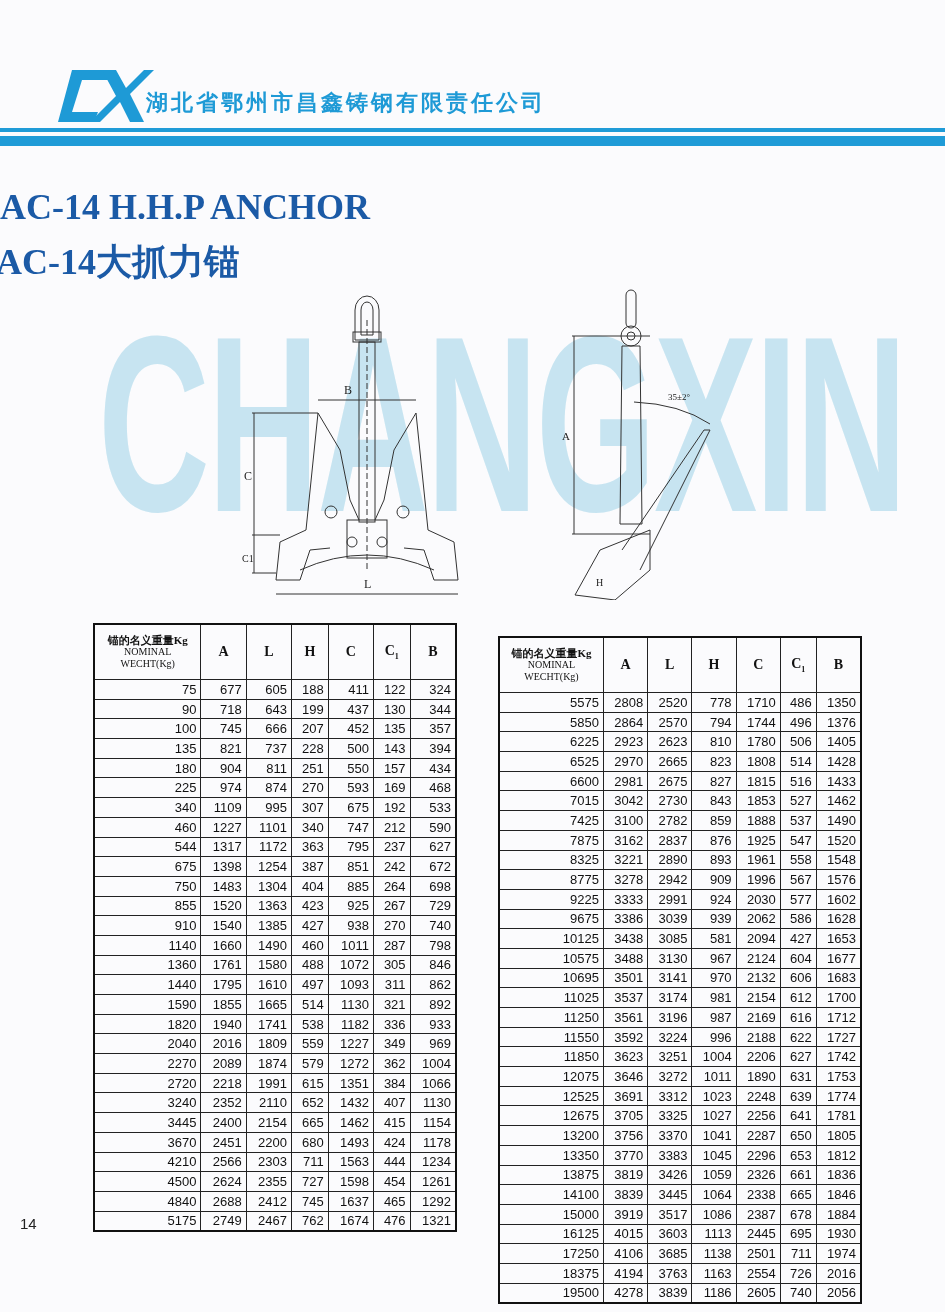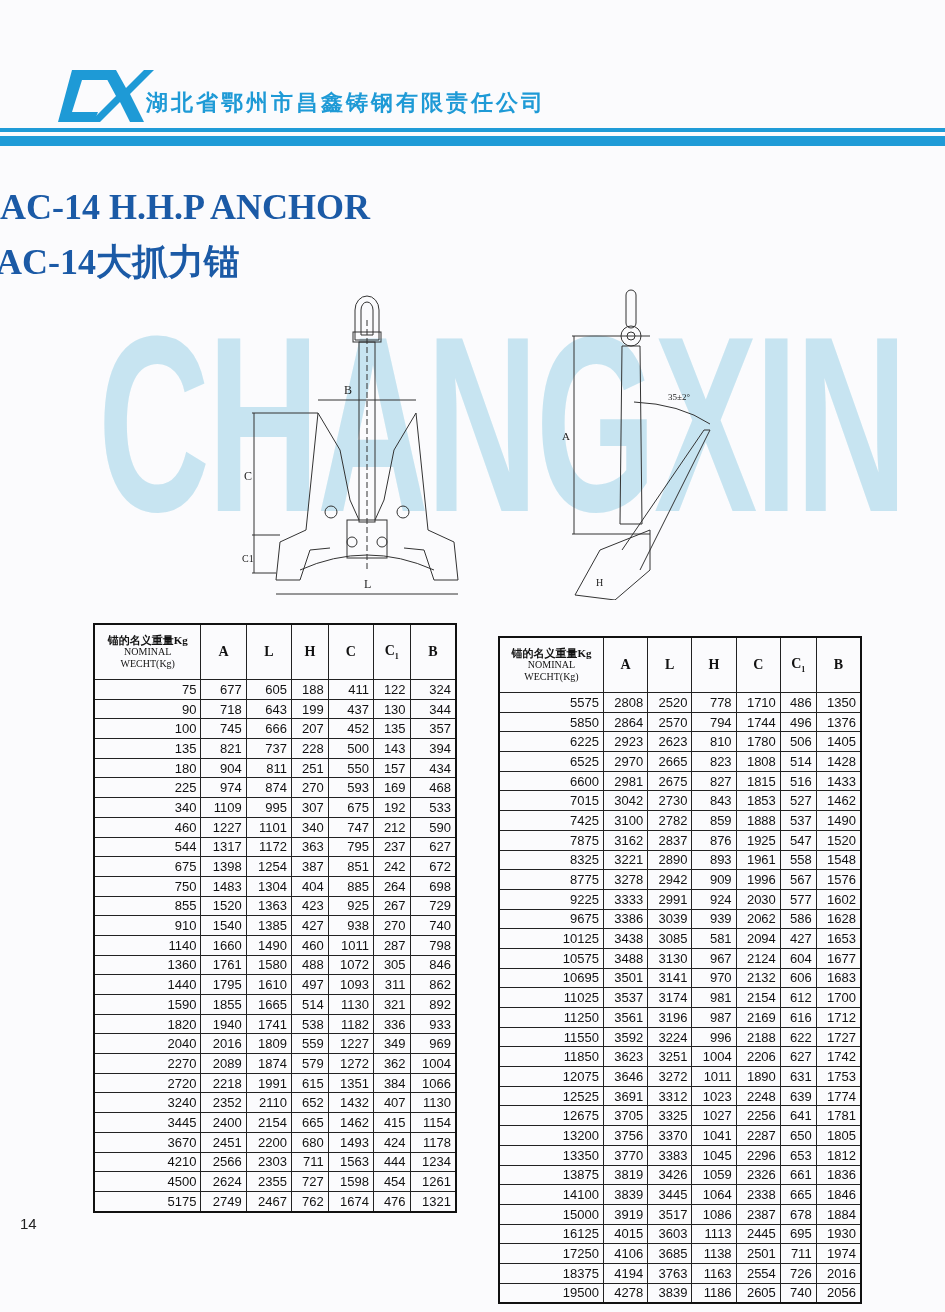--- a/index.html
+++ b/index.html
@@ -332,20 +332,29 @@
       <tr>
         <td>4500</td>
         <td>2624</td>
         <td>2355</td>
         <td>727</td>
         <td>1598</td>
         <td>454</td>
         <td>1261</td>
       </tr>
       <tr>
+        <td>4840</td>
+        <td>2688</td>
+        <td>2412</td>
+        <td>745</td>
+        <td>1637</td>
+        <td>465</td>
+        <td>1292</td>
+      </tr>
+      <tr>
         <td>5175</td>
         <td>2749</td>
         <td>2467</td>
         <td>762</td>
         <td>1674</td>
         <td>476</td>
         <td>1321</td>
       </tr>
     </tbody>
 </table>

